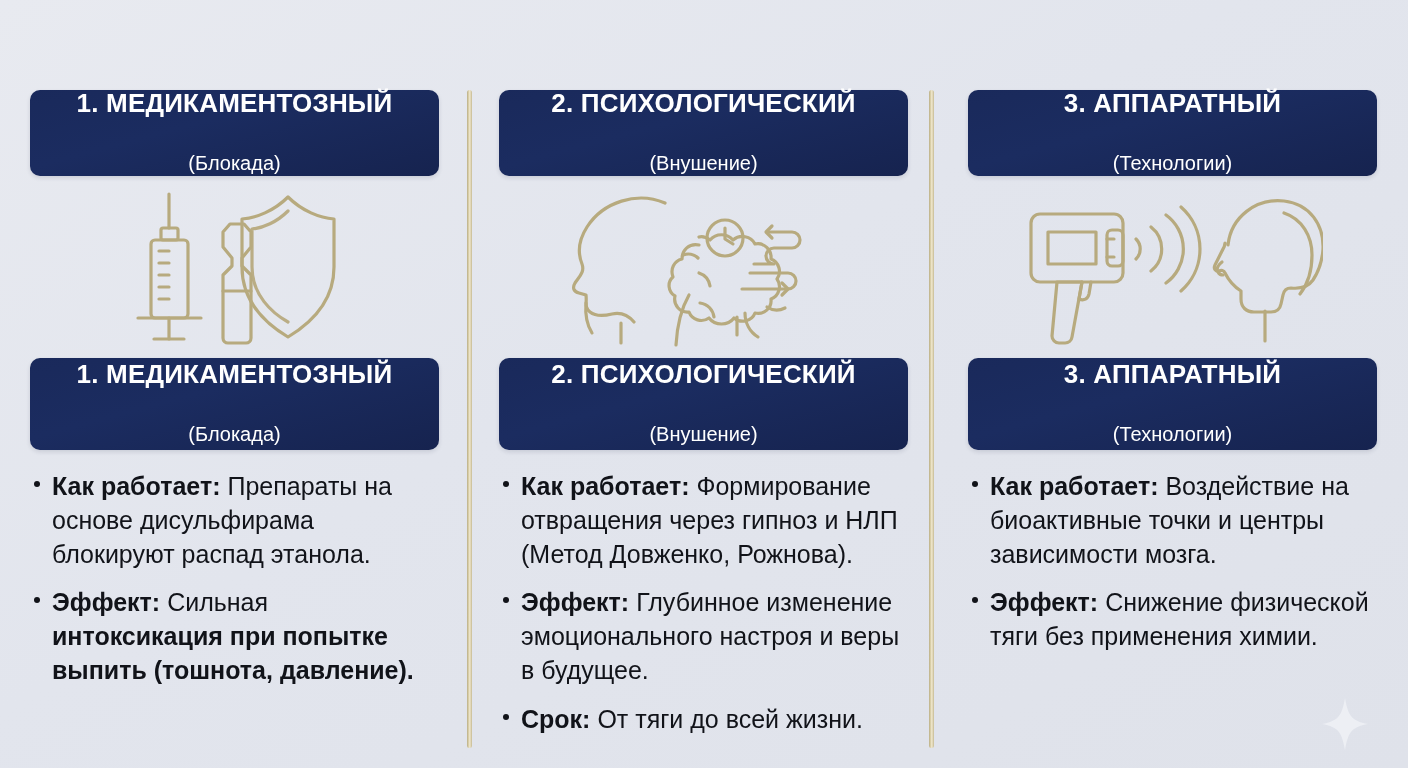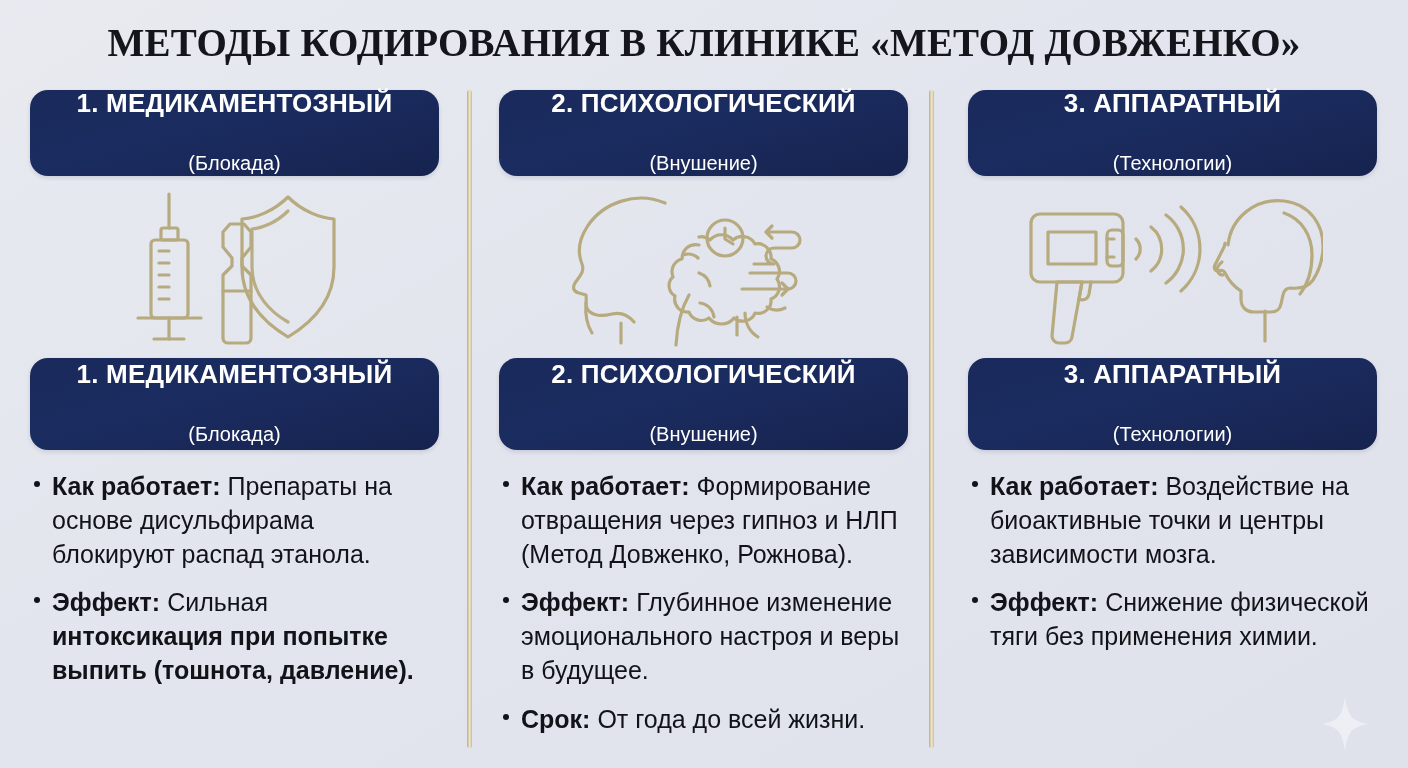--- a/index.html
+++ b/index.html
@@ -63,21 +63,21 @@
     width: 469px;
     padding: 0 30px;
     display: flex;
     flex-direction: column;
   }
 
   
   .pill {
     background: linear-gradient(165deg, #1d2f66 0%, #17255320 0%, #1b2c60 40%, #16234f 100%);
     background-color: #1a2a5c;
-    border-radius: 18px;
+    border-radius: 10px;
     color: #ffffff;
     text-align: center;
     padding: 14px 10px 16px;
     box-shadow: 0 2px 4px rgba(40,50,80,.14);
     gap: 20px;
   }
   .pill-title {
     font-size: 26px;
     font-weight: 700;
     letter-spacing: 0.2px;
@@ -140,21 +140,20 @@
     width: 46px;
     height: 52px;
     opacity: .75;
   }
 </style>
 </head>
 <body>
 
 <div id="page">
 
-  <h1 class="page-title">МЕТОДЫ КОДИРОВАНИЯ В КЛИНИКЕ «МЕТОД ДОВЖЕНКО»</h1>
 
   <div class="divider d1"></div>
   <div class="divider d2"></div>
 
   <div class="columns">
 
     <div class="col">
 
       <div class="pill top">
         <div class="pill-title">1. МЕДИКАМЕНТОЗНЫЙ</div>
@@ -234,21 +233,21 @@
       </div>
 
       <div class="pill repeat">
         <div class="pill-title">2. ПСИХОЛОГИЧЕСКИЙ</div>
         <div class="pill-sub">(Внушение)</div>
       </div>
 
       <ul class="bullets">
           <li><span class="lbl">Как работает:</span><span> Формирование отвращения через гипноз и НЛП (Метод Довженко, Рожнова).</span></li>
           <li><span class="lbl">Эффект:</span><span> Глубинное изменение эмоционального настроя и веры в будущее.</span></li>
-          <li><span class="lbl">Срок:</span><span> От года до всей жизни.</span></li>
+          <li><span class="lbl">Срок:</span><span> От тяги до всей жизни.</span></li>
         </ul>
     </div>
 
     <div class="col">
 
       <div class="pill top">
         <div class="pill-title">3. АППАРАТНЫЙ</div>
         <div class="pill-sub">(Технологии)</div>
       </div>
 

